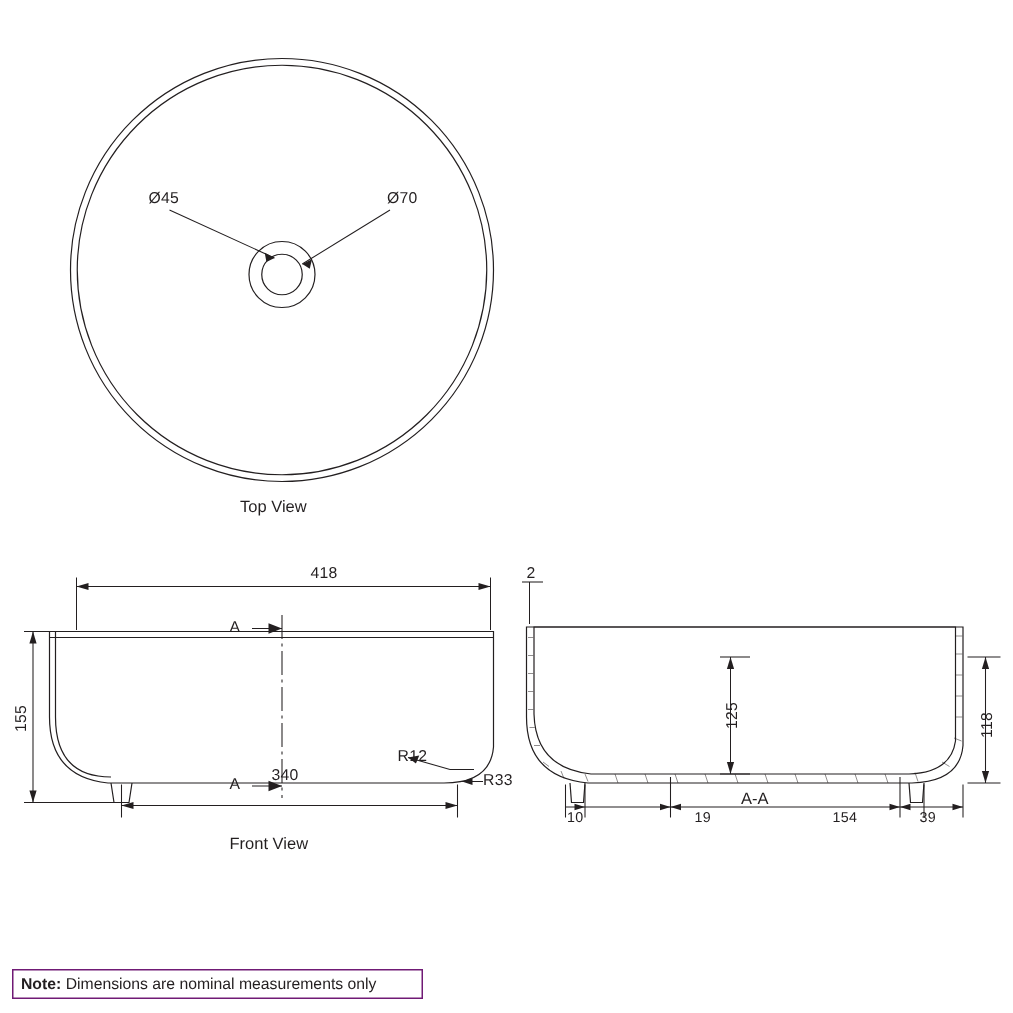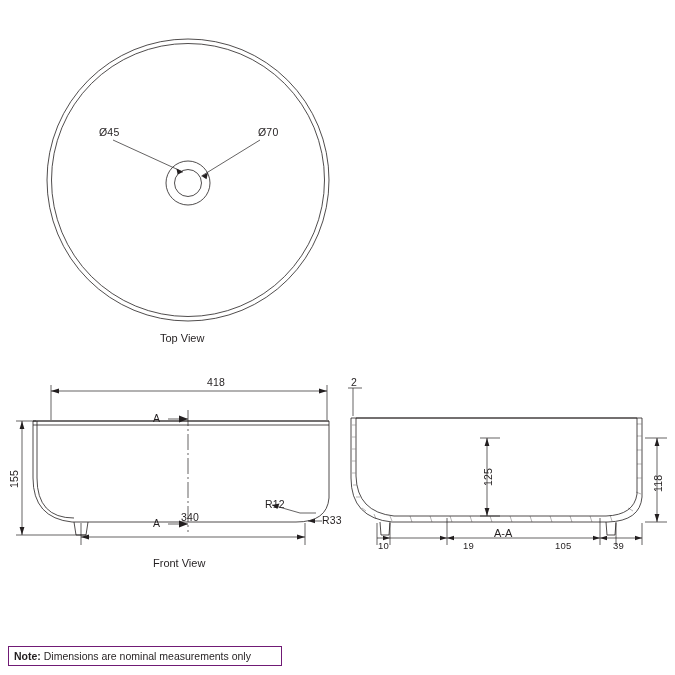--- a/index.html
+++ b/index.html
@@ -232,19 +232,19 @@
 <div class="lbl" style="left:322px; top:514px;">R33</div>
 <div class="lbl" style="left:153px; top:412px;">A</div>
 <div class="lbl" style="left:153px; top:517px;">A</div>
 <div class="view-title" style="left:153px; top:557px;">Front View</div>
 
 <div class="lbl" style="left:351px; top:376px;">2</div>
 <div class="lbl vert" style="left:482px; top:486px;">125</div>
 <div class="lbl vert" style="left:652px; top:492px;">118</div>
 <div class="lbl small" style="left:378px; top:540px;">10</div>
 <div class="lbl small" style="left:463px; top:540px;">19</div>
-<div class="lbl small" style="left:555px; top:540px;">105</div>
+<div class="lbl small" style="left:555px; top:540px;">154</div>
 <div class="lbl small" style="left:613px; top:540px;">39</div>
 <div class="view-title" style="left:480px; top:527px;margin-left:14px;">A-A</div>
 
 <div id="note-box">
   <span class="note-text"><b>Note:</b><span> Dimensions are nominal measurements only</span></span>
 </div>
 
 </body></html>

